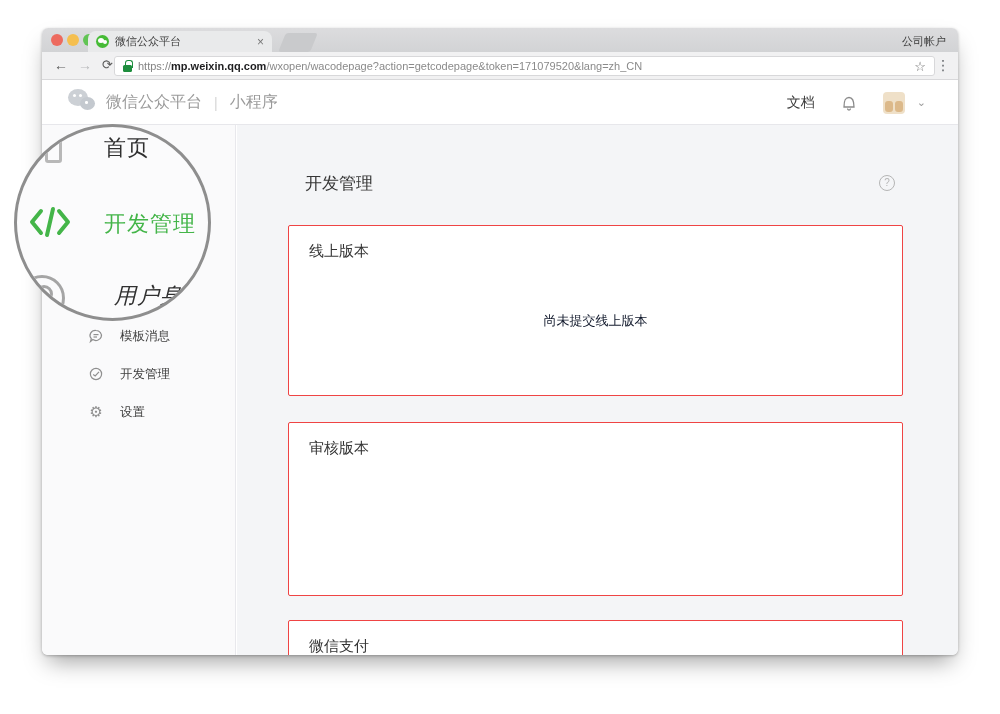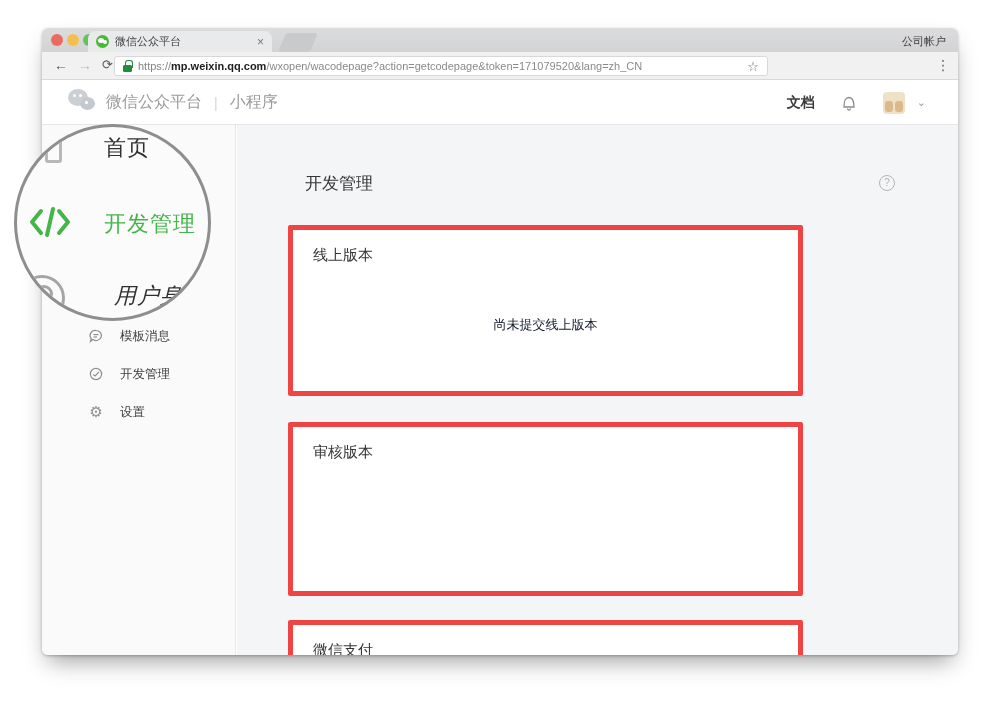--- a/index.html
+++ b/index.html
@@ -35,21 +35,21 @@
     background:#c9cacc; transform:skewX(-22deg); border-radius:3px; }
   .profile-label { position:absolute; right:12px; top:6px; font-size:11px; color:#3c3c3c; }
 
   
   .toolbar { position:absolute; left:0; top:24px; width:100%; height:28px;
     background:#f1f1f2; border-bottom:1px solid #d8d8da; }
   .navbtn { position:absolute; top:5px; font-size:14px; line-height:16px; color:#5a5a5a; }
   .nav-back { left:12px; }
   .nav-fwd  { left:36px; color:#b9babc; }
   .nav-reload { left:60px; font-size:13px; }
-  .urlbar { position:absolute; left:72px; top:4px; width:654px; height:20px;
+  .urlbar { position:absolute; left:72px; top:4px; width:821px; height:20px;
     background:#fff; border:1px solid #d8d8da; border-radius:3px;
     display:flex; align-items:center; padding:0 8px; }
   .lock { width:9px; height:12px; position:relative; margin-right:6px; flex:0 0 auto; }
   .lock::before { content:""; position:absolute; left:1.5px; top:0; width:6px; height:7px;
     border:1.5px solid #1e8e3e; border-bottom:none; border-radius:3px 3px 0 0; }
   .lock::after { content:""; position:absolute; left:0; top:5px; width:9px; height:7px;
     background:#1e8e3e; border-radius:1.5px; }
   .url-text { font-size:11px; white-space:nowrap; overflow:hidden; flex:1 1 auto; }
   .url-scheme { color:#848484; }
   .url-domain { color:#1d1d1f; font-weight:bold; }
@@ -63,21 +63,21 @@
   .wx-logo { position:absolute; left:26px; top:9px; width:32px; height:27px; }
   .wx-logo .b1 { position:absolute; left:0; top:0; width:20px; height:17px; border-radius:50%; background:#ccd0d5; }
   .wx-logo .b2 { position:absolute; left:12px; top:8px; width:15px; height:13px; border-radius:50%; background:#c4c9cf; }
   .wx-logo .e1,.wx-logo .e2,.wx-logo .e3 { position:absolute; border-radius:50%; background:#fff; }
   .wx-logo .e1 { left:5px; top:5px; width:3px; height:3px; }
   .wx-logo .e2 { left:11px; top:5px; width:3px; height:3px; }
   .wx-logo .e3 { left:17px; top:12px; width:2.5px; height:2.5px; }
   .brandline { position:absolute; left:64px; top:12px; font-size:16px; color:#9a9a9a; display:flex; gap:12px; align-items:center; }
   .brand-sep { color:#d5d5d5; font-size:14px; }
   .hdr-right { position:absolute; right:32px; top:0; height:45px; display:flex; align-items:center; gap:26px; }
-  .docs-link { font-size:14px; color:#3a3a3a; cursor:pointer;font-weight:bold; }
+  .docs-link { font-size:14px; color:#3a3a3a; cursor:pointer; }
   .bell { width:16px; height:18px; }
   .avatar { width:22px; height:22px; border-radius:4px; background:#efe0c8; position:relative; overflow:hidden; }
   .avatar::before, .avatar::after { content:""; position:absolute; top:9px; width:8px; height:11px; border-radius:3px; background:#dcb98a; }
   .avatar::before { left:2px; } .avatar::after { right:2px; }
   .chevron { font-size:11px; color:#9a9a9a; margin-left:-14px; }
 
   
   .sidebar { position:absolute; left:0; top:97px; width:194px; bottom:0;
     background:#fafafb; border-right:1px solid #e8e8ec; }
   .main { position:absolute; left:195px; top:97px; right:0; bottom:0; background:#f4f5f7; }
@@ -86,22 +86,22 @@
   .side-row .icn { position:absolute; left:30px; width:16px; height:16px; display:flex; align-items:center; justify-content:center; }
   .side-row .lbl { position:absolute; left:62px; font-size:12.5px; color:#3f3f3f; }
   .row-0 { top:201px; } .row-1 { top:239px; } .row-2 { top:277px; }
   .gear-glyph { font-size:15px; color:#8f8f8f; line-height:16px; }
 
   
   .page-title { position:absolute; left:68px; top:47px; font-size:17px; color:#353535; }
   .help-circle { position:absolute; right:63px; top:50px; width:16px; height:16px;
     border:1px solid #b5b5b5; border-radius:50%; color:#b5b5b5;
     font-size:10px; line-height:14px; text-align:center; cursor:pointer; }
-  .card { position:absolute; left:51px; width:515px; background:#fff;
-    border:5px solid #ef4444; border-radius:2px; }
+  .card { position:absolute; left:51px; width:615px; background:#fff;
+    border:1px solid #ef4444; border-radius:2px; }
   .card-1 { top:100px; height:171px; }
   .card-2 { top:297px; height:174px; }
   .card-3 { top:495px; height:120px; }
   .card-title { position:absolute; left:20px; top:16px; font-size:15px; color:#353535; }
   .card-empty { position:absolute; left:0; width:100%; text-align:center; font-size:13px; color:#0f172a; }
   .empty-1 { top:86px; } .empty-2 { top:98px; }
 
   
   .lens { position:absolute; left:14px; top:124px; width:197px; height:197px;
     border:3px solid #8e8e8e; border-radius:50%; background:#fbfbfc;

